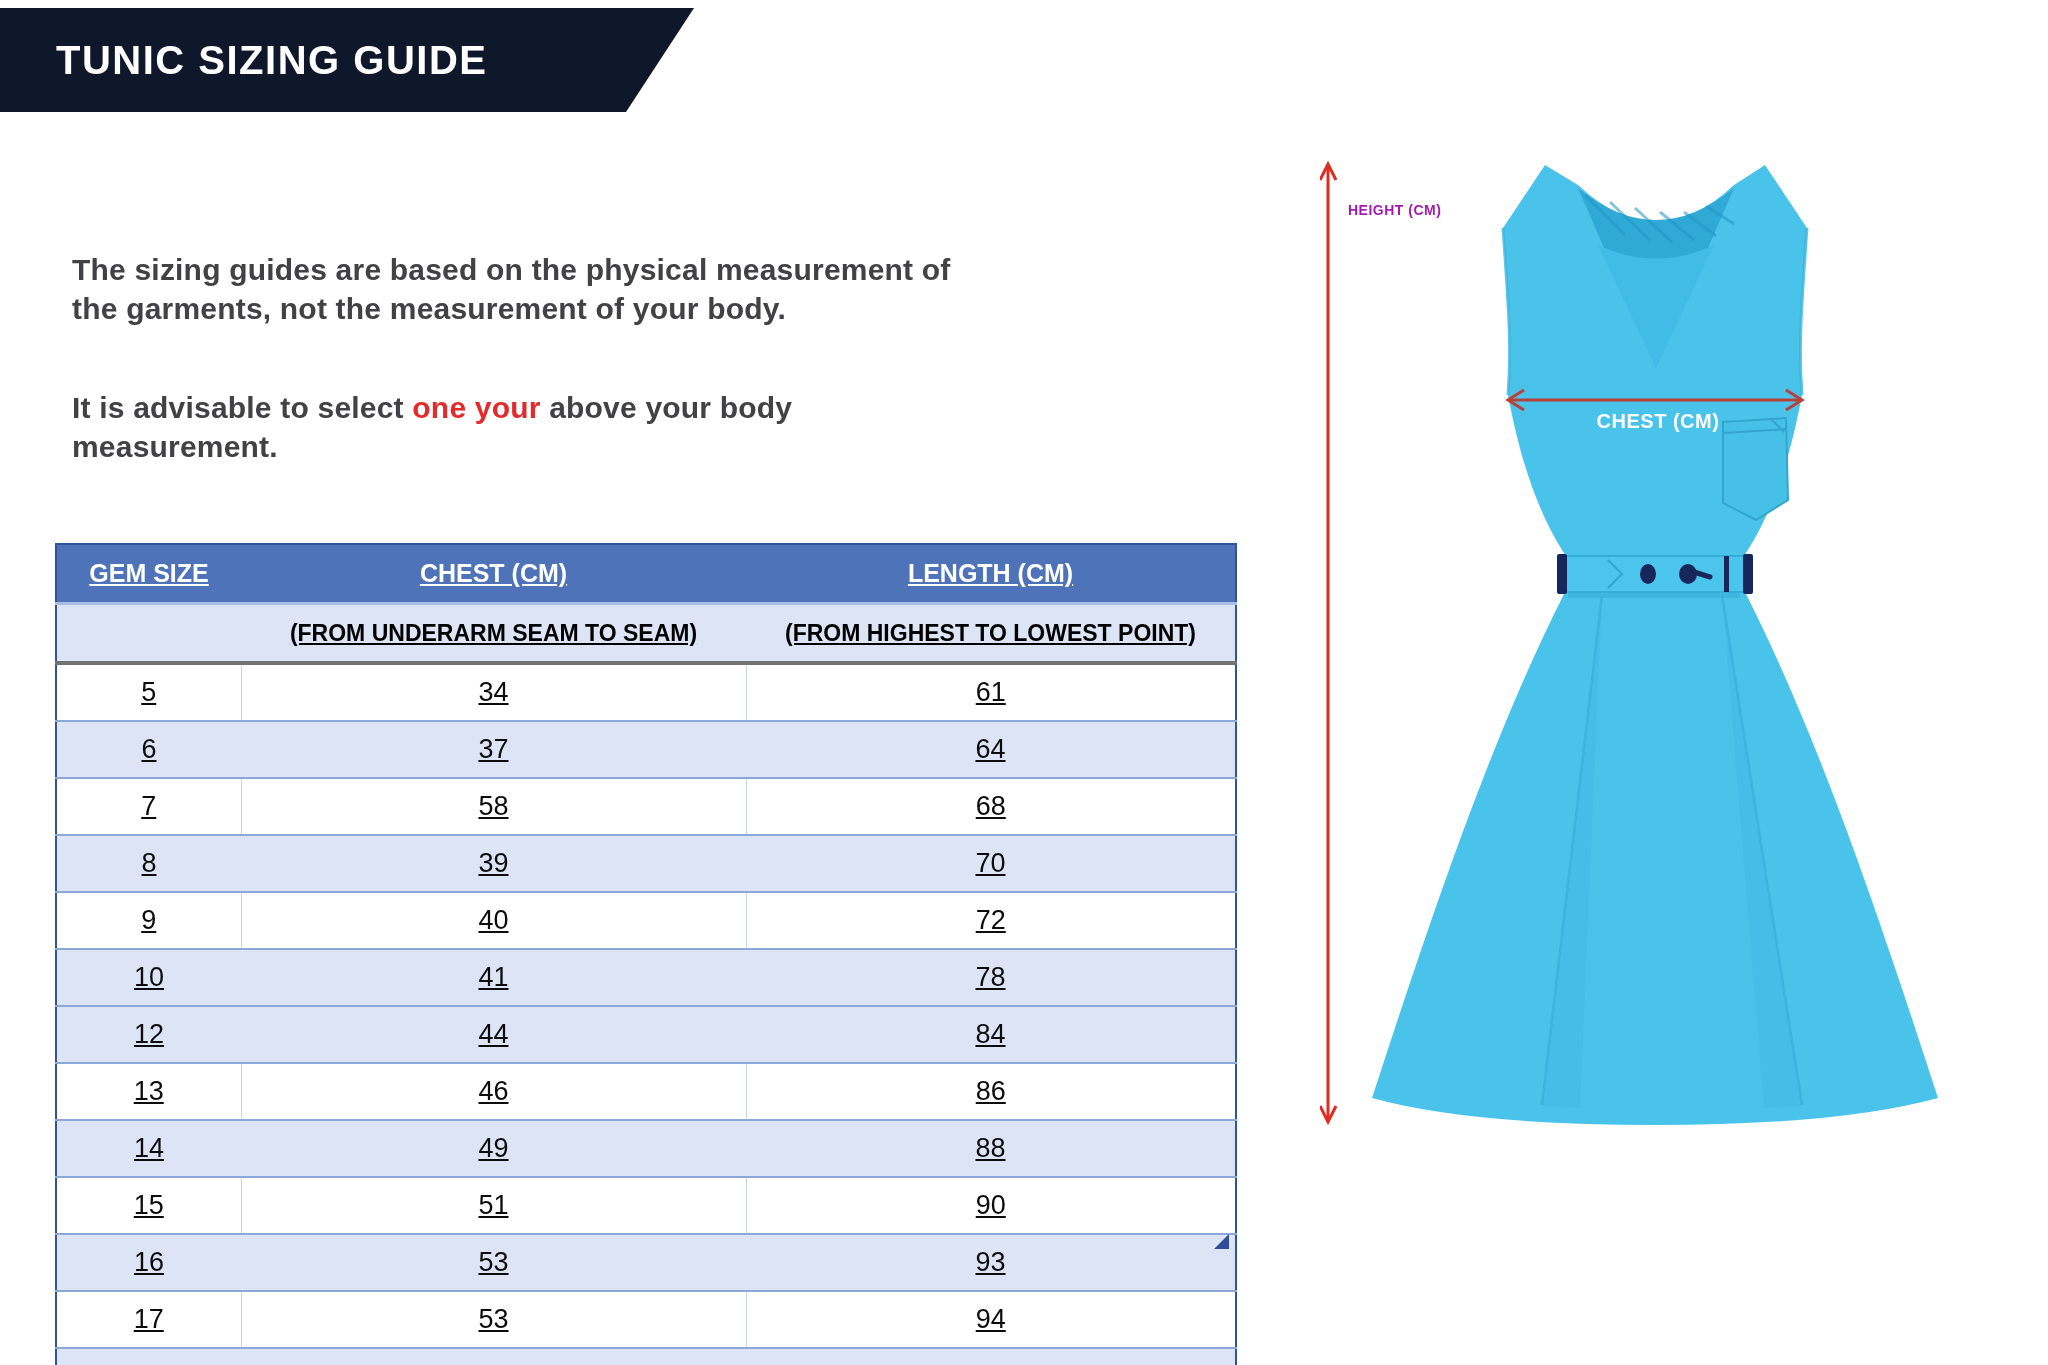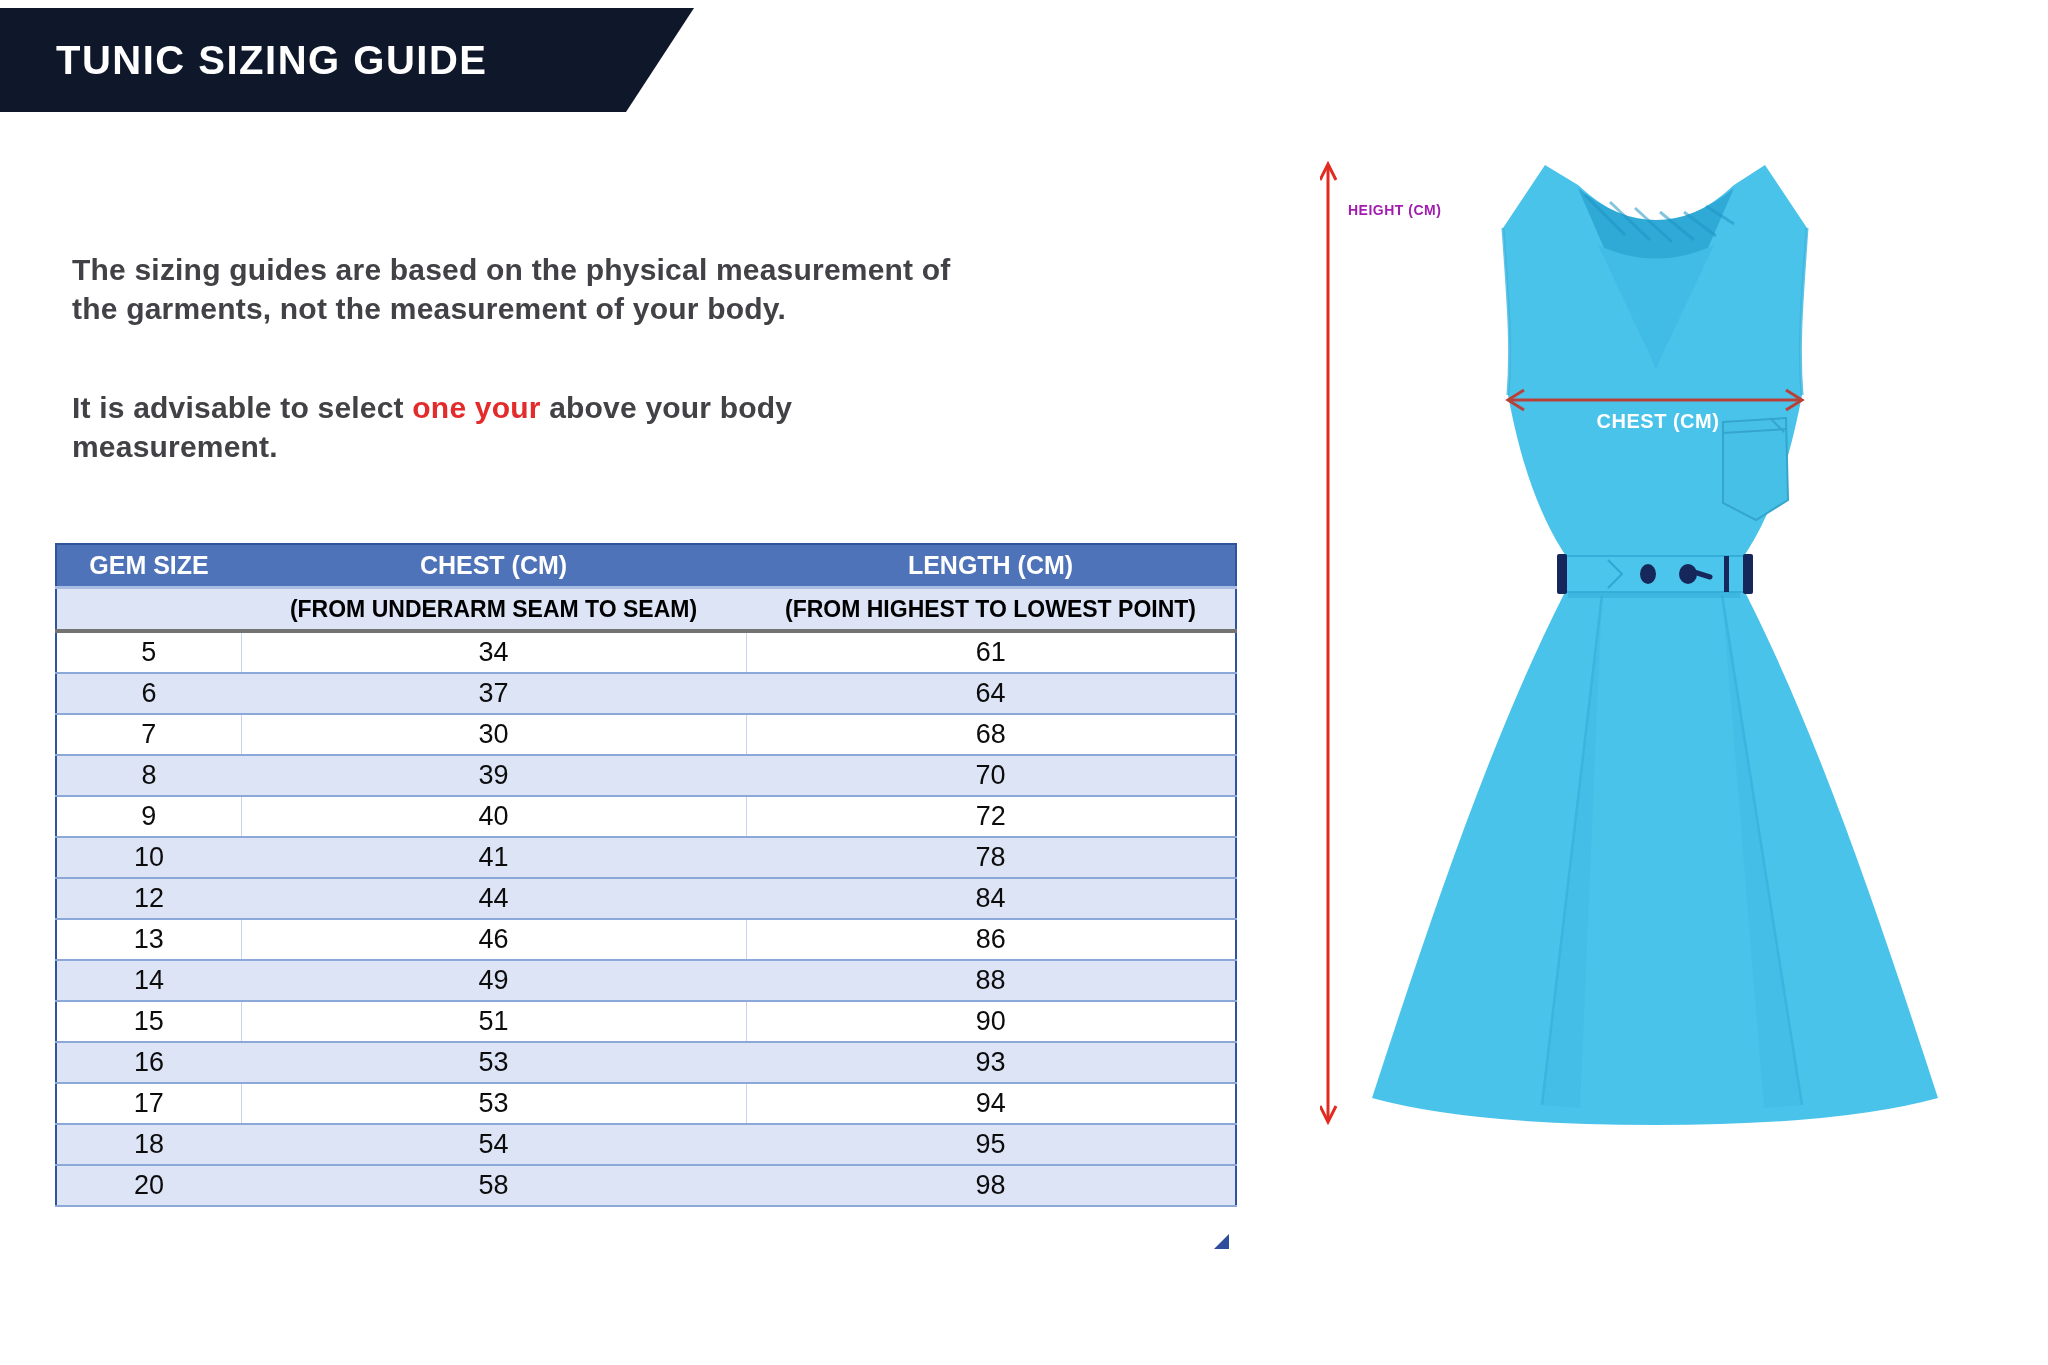--- a/index.html
+++ b/index.html
@@ -16,21 +16,21 @@
   .intro,.advice{position:absolute;left:72px;margin:0;width:920px;
                  font-size:30px;line-height:39px;font-weight:600;color:#414146;letter-spacing:.2px;}
   .intro{top:250px;}
   .advice{top:388px;}
   .advice .red{color:#e32b2b;font-weight:700;}
 
   
   .size-table{position:absolute;left:55px;top:543px;width:1180px;
               border-collapse:collapse;table-layout:fixed;text-align:center;
               border:2px solid #30549c;}
-  .size-table th,.size-table td{padding:0;}
+  .size-table th,.size-table td{padding:8px;text-decoration:underline;}
   .size-table tr.head th{background:#4e73b9;color:#ffffff;font-size:25px;font-weight:bold;
                          height:41px;border-bottom:3px solid #a9bce4;}
   .size-table tr.sub th{background:#dde4f6;color:#000000;font-size:23px;font-weight:bold;
                         height:40px;border-bottom:4px solid #737373;}
   .size-table tbody td{height:39px;font-size:27px;color:#0c0c0c;background:#ffffff;
                        border-bottom:2px solid #8ca8d9;}
   .size-table tbody tr.alt td{background:#dde4f6;}
   .size-table tbody tr.white td + td{border-left:1px solid #c9d3ea;}
   .corner-triangle{position:absolute;left:1214px;top:1234px;width:0;height:0;
                    border-left:15px solid transparent;border-bottom:15px solid #2e4d9b;}
@@ -78,21 +78,21 @@
           <td>34</td>
           <td>61</td>
         </tr>
         <tr class="alt">
           <td>6</td>
           <td>37</td>
           <td>64</td>
         </tr>
         <tr class="white">
           <td>7</td>
-          <td>30</td>
+          <td>58</td>
           <td>68</td>
         </tr>
         <tr class="alt">
           <td>8</td>
           <td>39</td>
           <td>70</td>
         </tr>
         <tr class="white">
           <td>9</td>
           <td>40</td>

